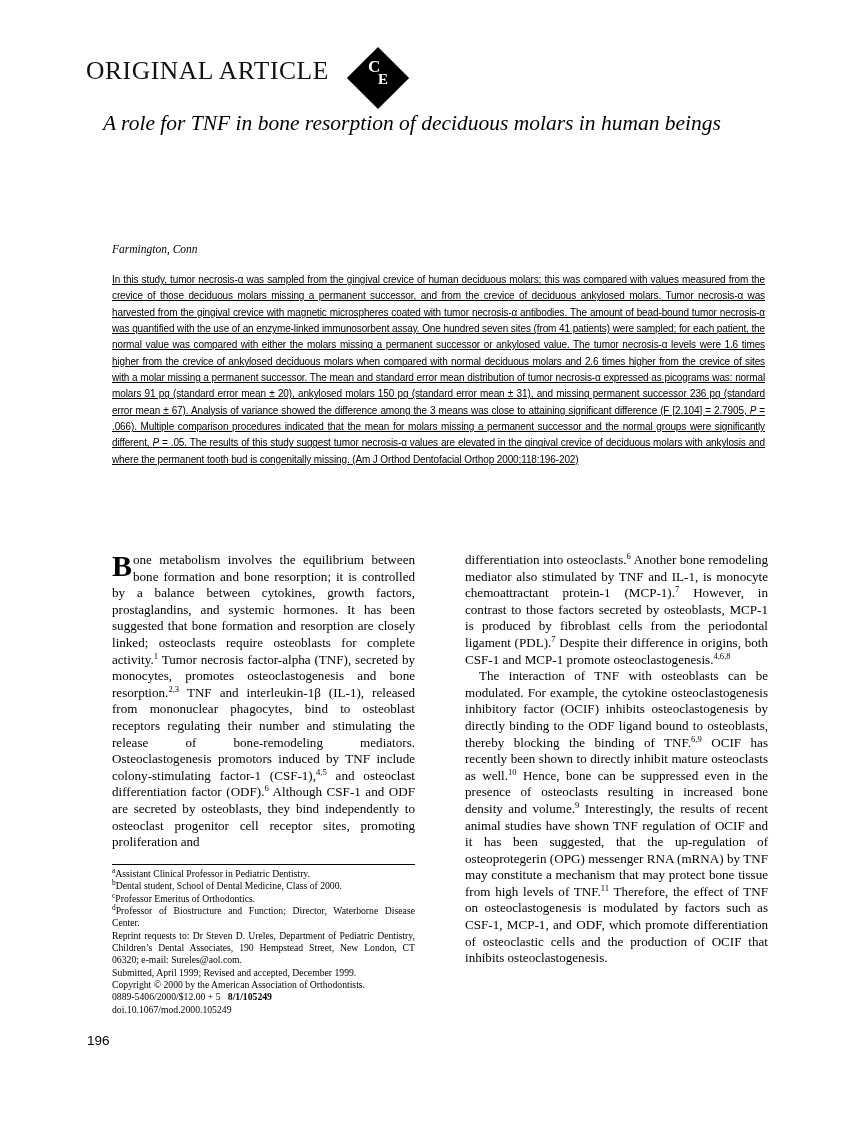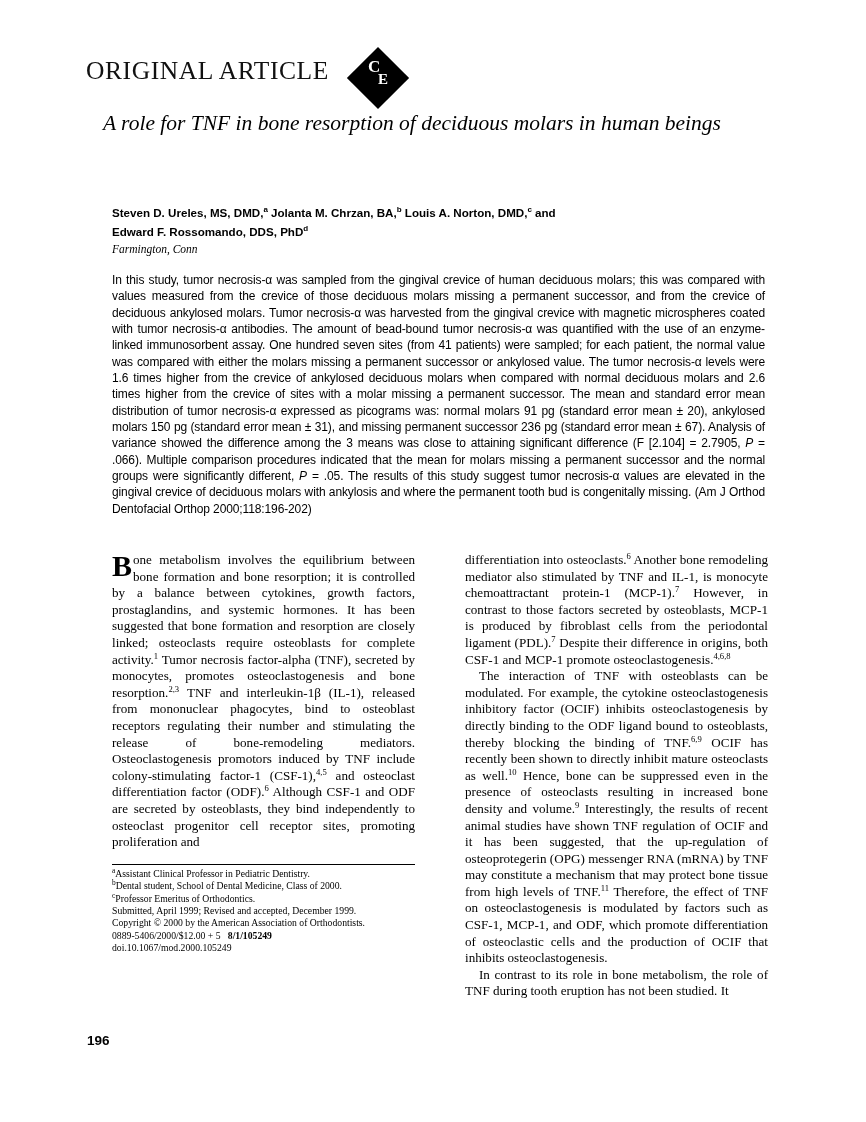--- a/index.html
+++ b/index.html
@@ -119,25 +119,26 @@
     color: #000;
   }
 
   
   .abstract {
     position: absolute;
     left: 112px;
     top: 272px;
     width: 653px;
     font-family: "Liberation Sans", sans-serif;
-    font-size: 12px;
+    font-size: 10px;
     line-height: 16.35px;
     text-align: justify;
     color: #000;
     letter-spacing: -0.12px;
+    text-decoration: underline;
   }
   .abstract i { font-style: italic; }
 
   
   .col {
     position: absolute;
     top: 552px;
     width: 303px;
     font-family: "Liberation Serif", serif;
     font-size: 13.1px;
@@ -194,66 +195,63 @@
     vertical-align: super;
     line-height: 0;
   }
   .footnotes b { font-weight: 700; }
 
   .page-number {
     position: absolute;
     left: 87px;
     top: 1033px;
     font-family: "Liberation Sans", sans-serif;
-    font-weight: 700;
+    font-weight: 400;
     font-size: 13.5px;
     color: #000;
   }
 </style>
 </head>
 <body>
 
 <div class="page">
 
   <div class="header-row">
     <div class="original-article">ORIGINAL ARTICLE</div>
     <div class="ce-badge">
       <div class="ce-diamond"></div>
       <div class="ce-letter-c">C</div>
       <div class="ce-letter-e">E</div>
     </div>
   </div>
 
   <div class="article-title">A role for TNF in bone resorption of deciduous molars in human beings</div>
 
-  <div class="authors">
-    <span>Steven D. Ureles, MS, DMD,</span><sup>a</sup><span> Jolanta M. Chrzan, BA,</span><sup>b</sup><span> Louis A. Norton, DMD,</span><sup>c</sup><span> and</span><br>
-    <span>Edward F. Rossomando, DDS, PhD</span><sup>d</sup>
-  </div>
   <div class="affiliation-city">Farmington, Conn</div>
 
   <div class="abstract">
     <span>In this study, tumor necrosis-α was sampled from the gingival crevice of human deciduous molars; this was compared with values measured from the crevice of those deciduous molars missing a permanent successor, and from the crevice of deciduous ankylosed molars. Tumor necrosis-α was harvested from the gingival crevice with magnetic microspheres coated with tumor necrosis-α antibodies. The amount of bead-bound tumor necrosis-α was quantified with the use of an enzyme-linked immunosorbent assay. One hundred seven sites (from 41 patients) were sampled; for each patient, the normal value was compared with either the molars missing a permanent successor or ankylosed value. The tumor necrosis-α levels were 1.6 times higher from the crevice of ankylosed deciduous molars when compared with normal deciduous molars and 2.6 times higher from the crevice of sites with a molar missing a permanent successor. The mean and standard error mean distribution of tumor necrosis-α expressed as picograms was: normal molars 91 pg (standard error mean ± 20), ankylosed molars 150 pg (standard error mean ± 31), and missing permanent successor 236 pg (standard error mean ± 67). Analysis of variance showed the difference among the 3 means was close to attaining significant difference (F [2.104] = 2.7905, </span><i>P</i><span> = .066). Multiple comparison procedures indicated that the mean for molars missing a permanent successor and the normal groups were significantly different, </span><i>P</i><span> = .05. The results of this study suggest tumor necrosis-α values are elevated in the gingival crevice of deciduous molars with ankylosis and where the permanent tooth bud is congenitally missing. (Am J Orthod Dentofacial Orthop 2000;118:196-202)</span>
   </div>
 
   <div class="col col-left">
     <p class="first"><span class="dropcap">B</span><span>one metabolism involves the equilibrium between bone formation and bone resorption; it is controlled by a balance between cytokines, growth factors, prostaglandins, and systemic hormones. It has been suggested that bone formation and resorption are closely linked; osteoclasts require osteoblasts for complete activity.</span><sup>1</sup><span> Tumor necrosis factor-alpha (TNF), secreted by monocytes, promotes osteoclastogenesis and bone resorption.</span><sup>2,3</sup><span> TNF and interleukin-1β (IL-1), released from mononuclear phagocytes, bind to osteoblast receptors regulating their number and stimulating the release of bone-remodeling mediators. Osteoclastogenesis promotors induced by TNF include colony-stimulating factor-1 (CSF-1),</span><sup>4,5</sup><span> and osteoclast differentiation factor (ODF).</span><sup>6</sup><span> Although CSF-1 and ODF are secreted by osteoblasts, they bind independently to osteoclast progenitor cell receptor sites, promoting proliferation and</span></p>
   </div>
 
   <div class="col col-right">
     <p class="first"><span>differentiation into osteoclasts.</span><sup>6</sup><span> Another bone remodeling mediator also stimulated by TNF and IL-1, is monocyte chemoattractant protein-1 (MCP-1).</span><sup>7</sup><span> However, in contrast to those factors secreted by osteoblasts, MCP-1 is produced by fibroblast cells from the periodontal ligament (PDL).</span><sup>7</sup><span> Despite their difference in origins, both CSF-1 and MCP-1 promote osteoclastogenesis.</span><sup>4,6,8</sup></p>
     <p><span>The interaction of TNF with osteoblasts can be modulated. For example, the cytokine osteoclastogenesis inhibitory factor (OCIF) inhibits osteoclastogenesis by directly binding to the ODF ligand bound to osteoblasts, thereby blocking the binding of TNF.</span><sup>6,9</sup><span> OCIF has recently been shown to directly inhibit mature osteoclasts as well.</span><sup>10</sup><span> Hence, bone can be suppressed even in the presence of osteoclasts resulting in increased bone density and volume.</span><sup>9</sup><span> Interestingly, the results of recent animal studies have shown TNF regulation of OCIF and it has been suggested, that the up-regulation of osteoprotegerin (OPG) messenger RNA (mRNA) by TNF may constitute a mechanism that may protect bone tissue from high levels of TNF.</span><sup>11</sup><span> Therefore, the effect of TNF on osteoclastogenesis is modulated by factors such as CSF-1, MCP-1, and ODF, which promote differentiation of osteoclastic cells and the production of OCIF that inhibits osteoclastogenesis.</span></p>
-    <p><span>In contrast to its role in bone metabolism, the role of TNF during tooth eruption has not been studied. It</span></p>
   </div>
 
   <div class="footnotes">
     <div class="rule"></div>
     <div class="fn"><sup>a</sup><span>Assistant Clinical Professor in Pediatric Dentistry.</span></div>
     <div class="fn"><sup>b</sup><span>Dental student, School of Dental Medicine, Class of 2000.</span></div>
     <div class="fn"><sup>c</sup><span>Professor Emeritus of Orthodontics.</span></div>
+    <div class="fn"><sup>d</sup><span>Professor of Biostructure and Function; Director, Waterborne Disease Center.</span></div>
+    <div class="fn">Reprint requests to: Dr Steven D. Ureles, Department of Pediatric Dentistry, Children’s Dental Associates, 190 Hempstead Street, New London, CT 06320; e-mail: Sureles@aol.com.</div>
     <div class="fn">Submitted, April 1999; Revised and accepted, December 1999.</div>
     <div class="fn">Copyright © 2000 by the American Association of Orthodontists.</div>
     <div class="fn"><span>0889-5406/2000/$12.00 + 5</span>&nbsp;&nbsp;&nbsp;<b>8/1/105249</b></div>
     <div class="fn">doi.10.1067/mod.2000.105249</div>
   </div>
 
   <div class="page-number">196</div>
 
 </div>
 

